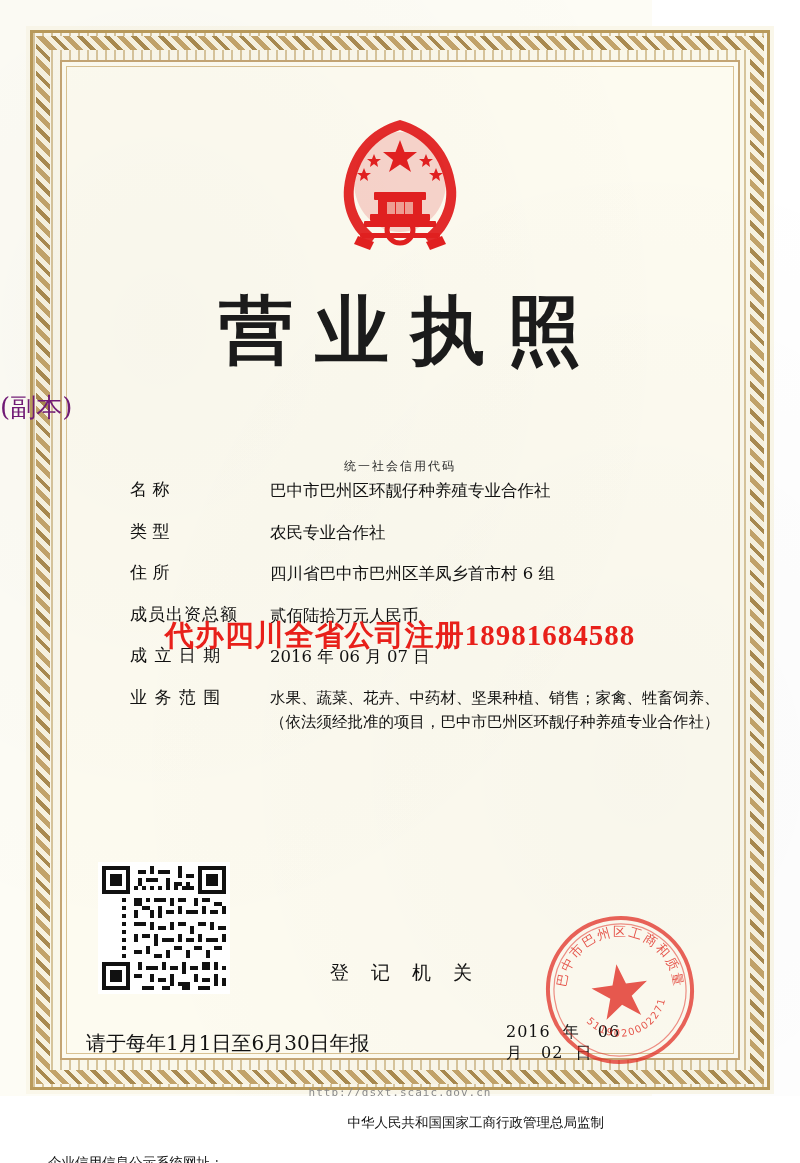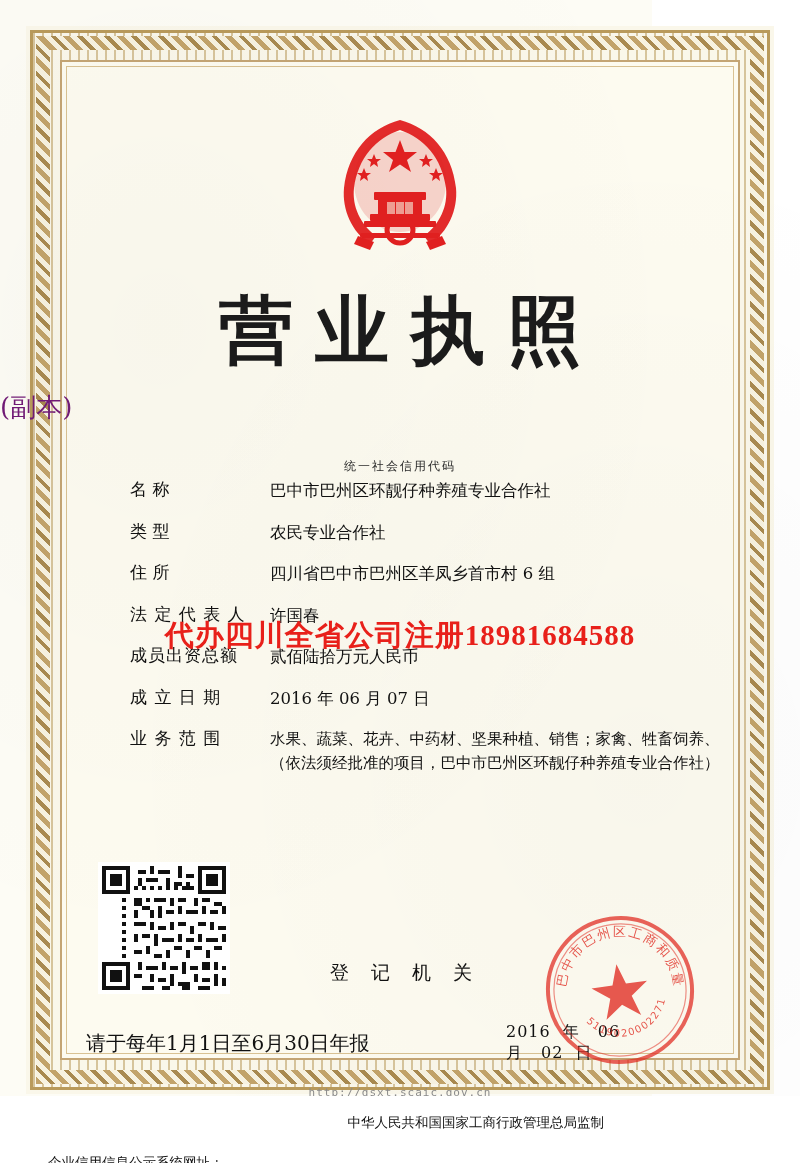--- a/index.html
+++ b/index.html
@@ -347,24 +347,20 @@
       <div class="lbl">名        称</div>
       <div class="val">巴中市巴州区环靓仔种养殖专业合作社</div>
     </div>
     <div class="row">
       <div class="lbl">类        型</div>
       <div class="val">农民专业合作社</div>
     </div>
     <div class="row">
       <div class="lbl">住        所</div>
       <div class="val">四川省巴中市巴州区羊凤乡首市村 6 组</div>
-    </div>
-    <div class="row">
-      <div class="lbl sp5">法 定 代 表 人</div>
-      <div class="val">许国春</div>
     </div>
     <div class="row">
       <div class="lbl sp5">成员出资总额</div>
       <div class="val">贰佰陆拾万元人民币</div>
     </div>
     <div class="row">
       <div class="lbl sp5">成 立 日 期</div>
       <div class="val">2016 年 06 月 07 日</div>
     </div>
     <div class="row biz">

